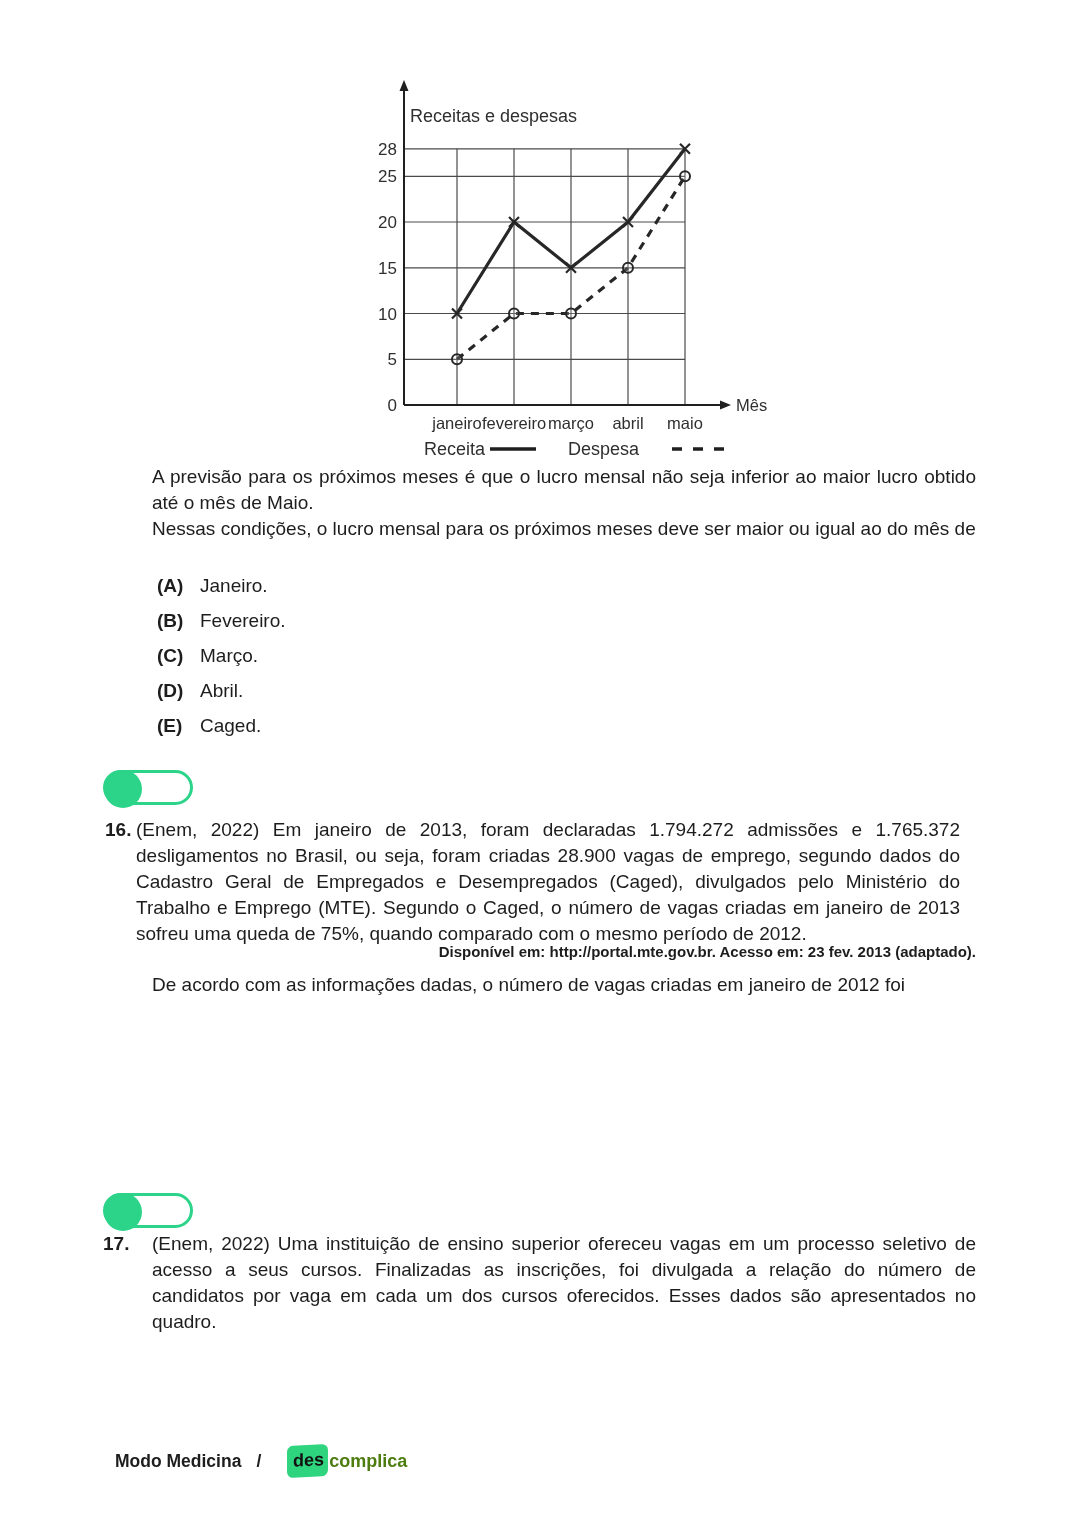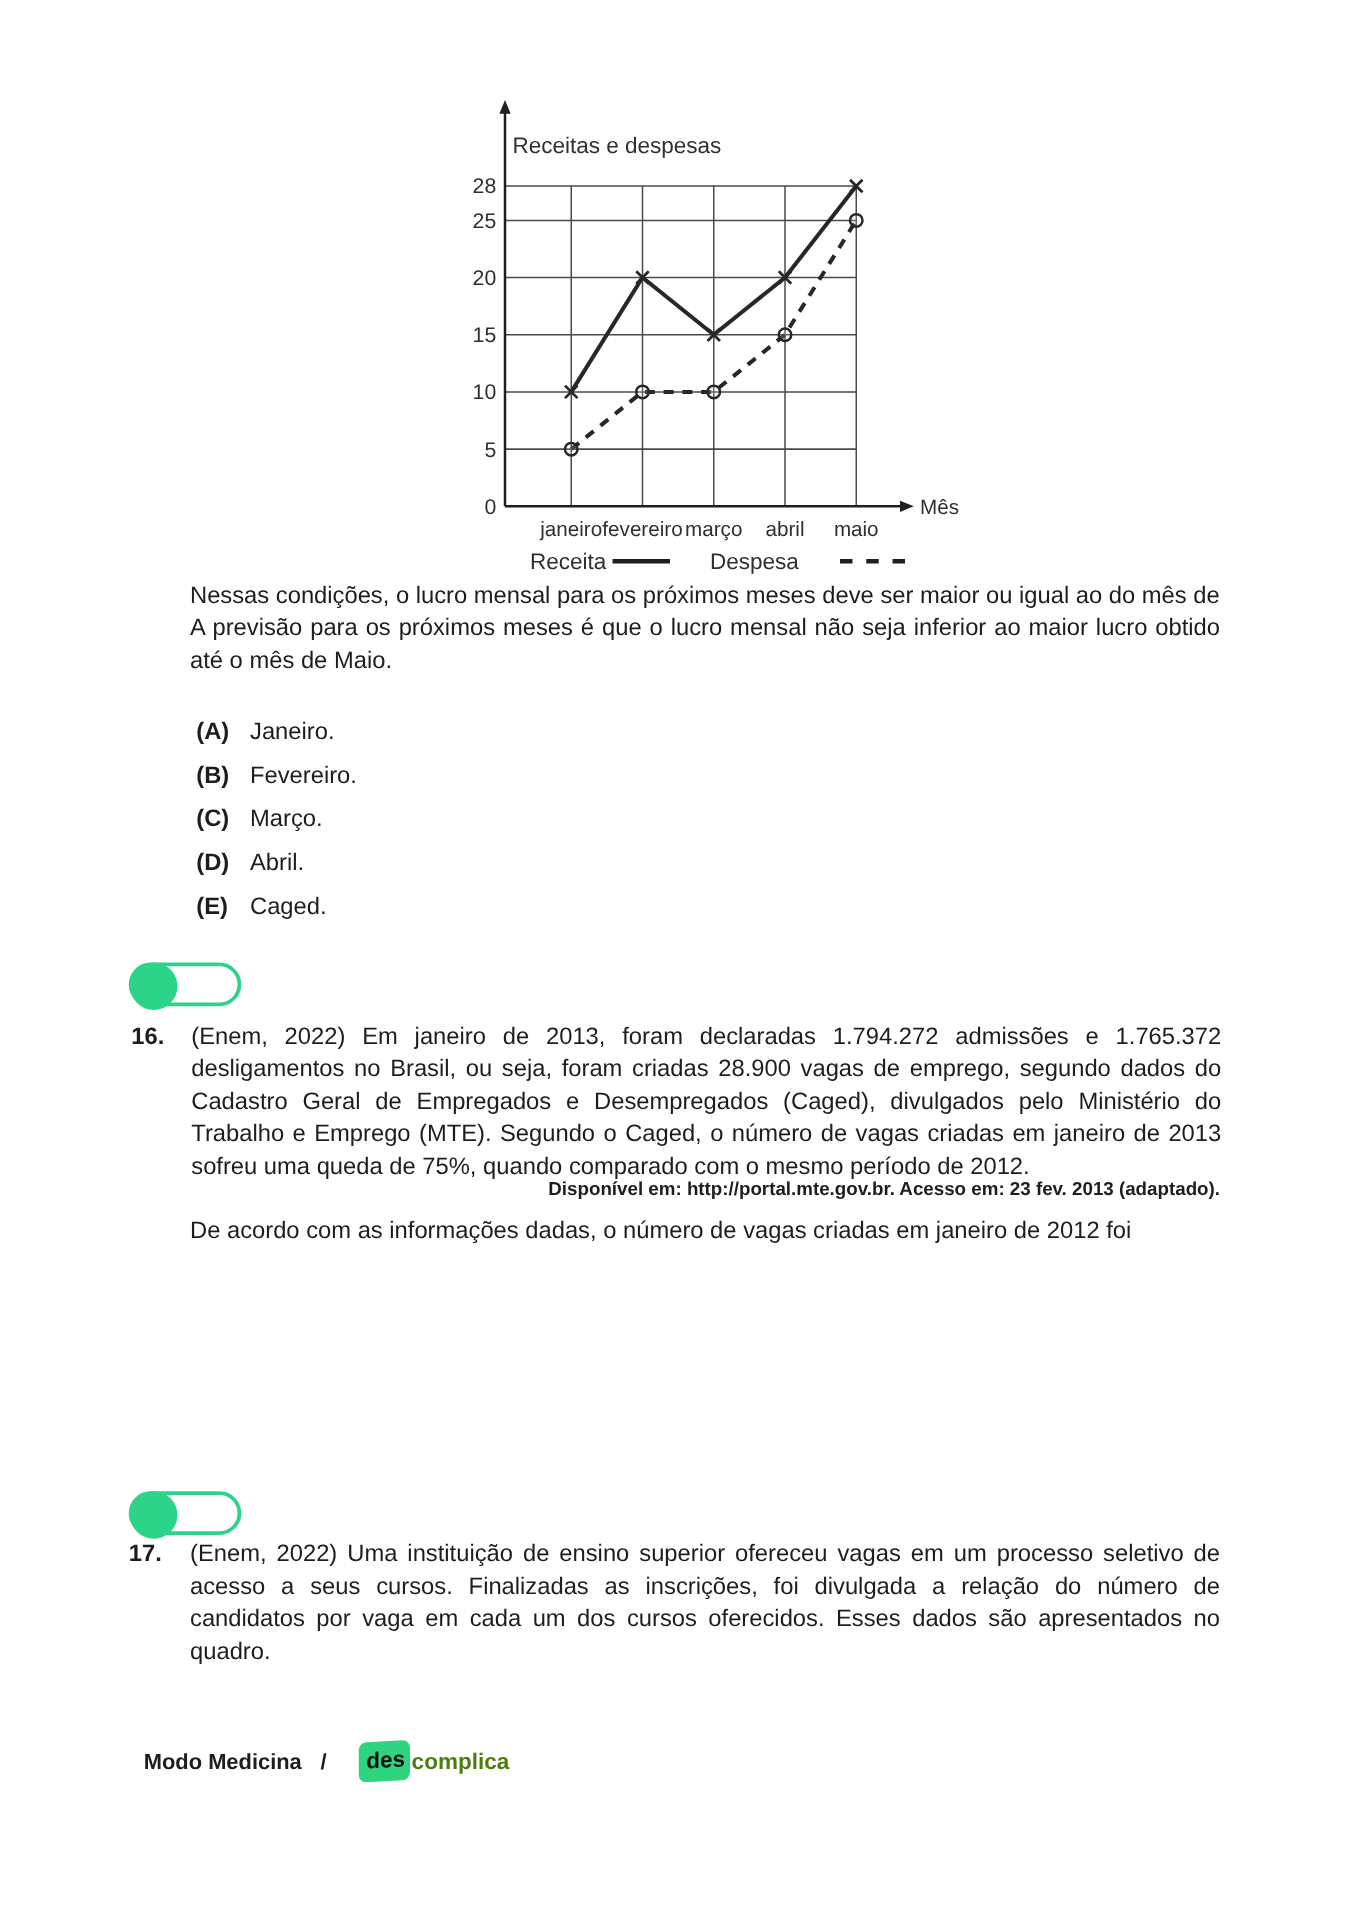--- a/index.html
+++ b/index.html
@@ -20,21 +20,21 @@
   }
   .toggle{
     position:absolute;width:90px;height:35px;border:3px solid var(--toggle-green,#2cd489);
     border-radius:20px;background:#ffffff;box-sizing:border-box;cursor:pointer;
   }
   .knob{
     position:absolute;left:-2px;top:-3px;width:38px;height:38px;border-radius:50%;
     background:var(--toggle-green,#2cd489);
   }
   .footer{
-    position:absolute;left:115px;top:1393px;display:flex;align-items:center;
+    position:absolute;left:115px;top:1445px;display:flex;align-items:center;
     font-weight:bold;font-size:17.5px;
   }
   .sep{margin-left:15px;}
   .logo{margin-left:26px;display:inline-flex;align-items:center;font-size:18px;}
   .logo-des{
     display:inline-block;background:var(--logo-green,#2ed47e);color:#111;
     padding:5px 4px 6px 6px;border-radius:6px;transform:rotate(-3deg) skewX(-3deg);
   }
   .logo-complica{margin-left:1px;color:#4d7c0f;}
 </style>
@@ -87,38 +87,38 @@
         <text x="376" y="331" font-size="16.5" fill="#2f2f2f">Mês</text>
         <g>
     <text x="125" y="375" text-anchor="end" font-size="18" fill="#2f2f2f">Receita</text>
     <line x1="130" y1="369" x2="176" y2="369" stroke="#1f1f1f" stroke-width="3.5"></line>
     <text x="208" y="375" font-size="18" fill="#2f2f2f">Despesa</text>
     <line x1="312" y1="369" x2="374" y2="369" stroke="#1f1f1f" stroke-width="3.5" stroke-dasharray="10 11"></line>
   </g>
       </svg></div>
 
   <div class="para" style="left:152px;top:464px;width:824px;">
+    <p>A previsão para os próximos meses é que o lucro mensal não seja inferior ao maior lucro obtido até o mês de Maio.</p>
     <p>Nessas condições, o lucro mensal para os próximos meses deve ser maior ou igual ao do mês de</p>
-    <p>A previsão para os próximos meses é que o lucro mensal não seja inferior ao maior lucro obtido até o mês de Maio.</p>
   </div>
 
   <div class="opts" style="left:157px;top:573px;">
     <div class="opt-row"><span class="opt-letter">(A)</span><span class="opt-text">Janeiro.</span></div>
     <div class="opt-row"><span class="opt-letter">(B)</span><span class="opt-text">Fevereiro.</span></div>
     <div class="opt-row"><span class="opt-letter">(C)</span><span class="opt-text">Março.</span></div>
     <div class="opt-row"><span class="opt-letter">(D)</span><span class="opt-text">Abril.</span></div>
     <div class="opt-row"><span class="opt-letter">(E)</span><span class="opt-text">Caged.</span></div>
   </div>
 
   <div class="toggle" style="left:103px;top:770px;">
     <div class="knob"></div>
   </div>
 
   <div class="qnum" style="left:105px;top:817px;">16.</div>
-  <div class="para" style="left:153px;top:817px;width:824px;">
+  <div class="para" style="left:136px;top:817px;width:824px;">
     <p>(Enem, 2022) Em janeiro de 2013, foram declaradas 1.794.272 admissões e 1.765.372 desligamentos no Brasil, ou seja, foram criadas 28.900 vagas de emprego, segundo dados do Cadastro Geral de Empregados e Desempregados (Caged), divulgados pelo Ministério do Trabalho e Emprego (MTE). Segundo o Caged, o número de vagas criadas em janeiro de 2013 sofreu uma queda de 75%, quando comparado com o mesmo período de 2012.</p>
   </div>
   <div class="source" style="top:942px;">Disponível em: http://portal.mte.gov.br. Acesso em: 23 fev. 2013 (adaptado).</div>
   <div class="para" style="left:152px;top:972px;width:824px;">
     <p>De acordo com as informações dadas, o número de vagas criadas em janeiro de 2012 foi</p>
   </div>
 
 
   <div class="toggle" style="left:103px;top:1193px;">
     <div class="knob"></div>

